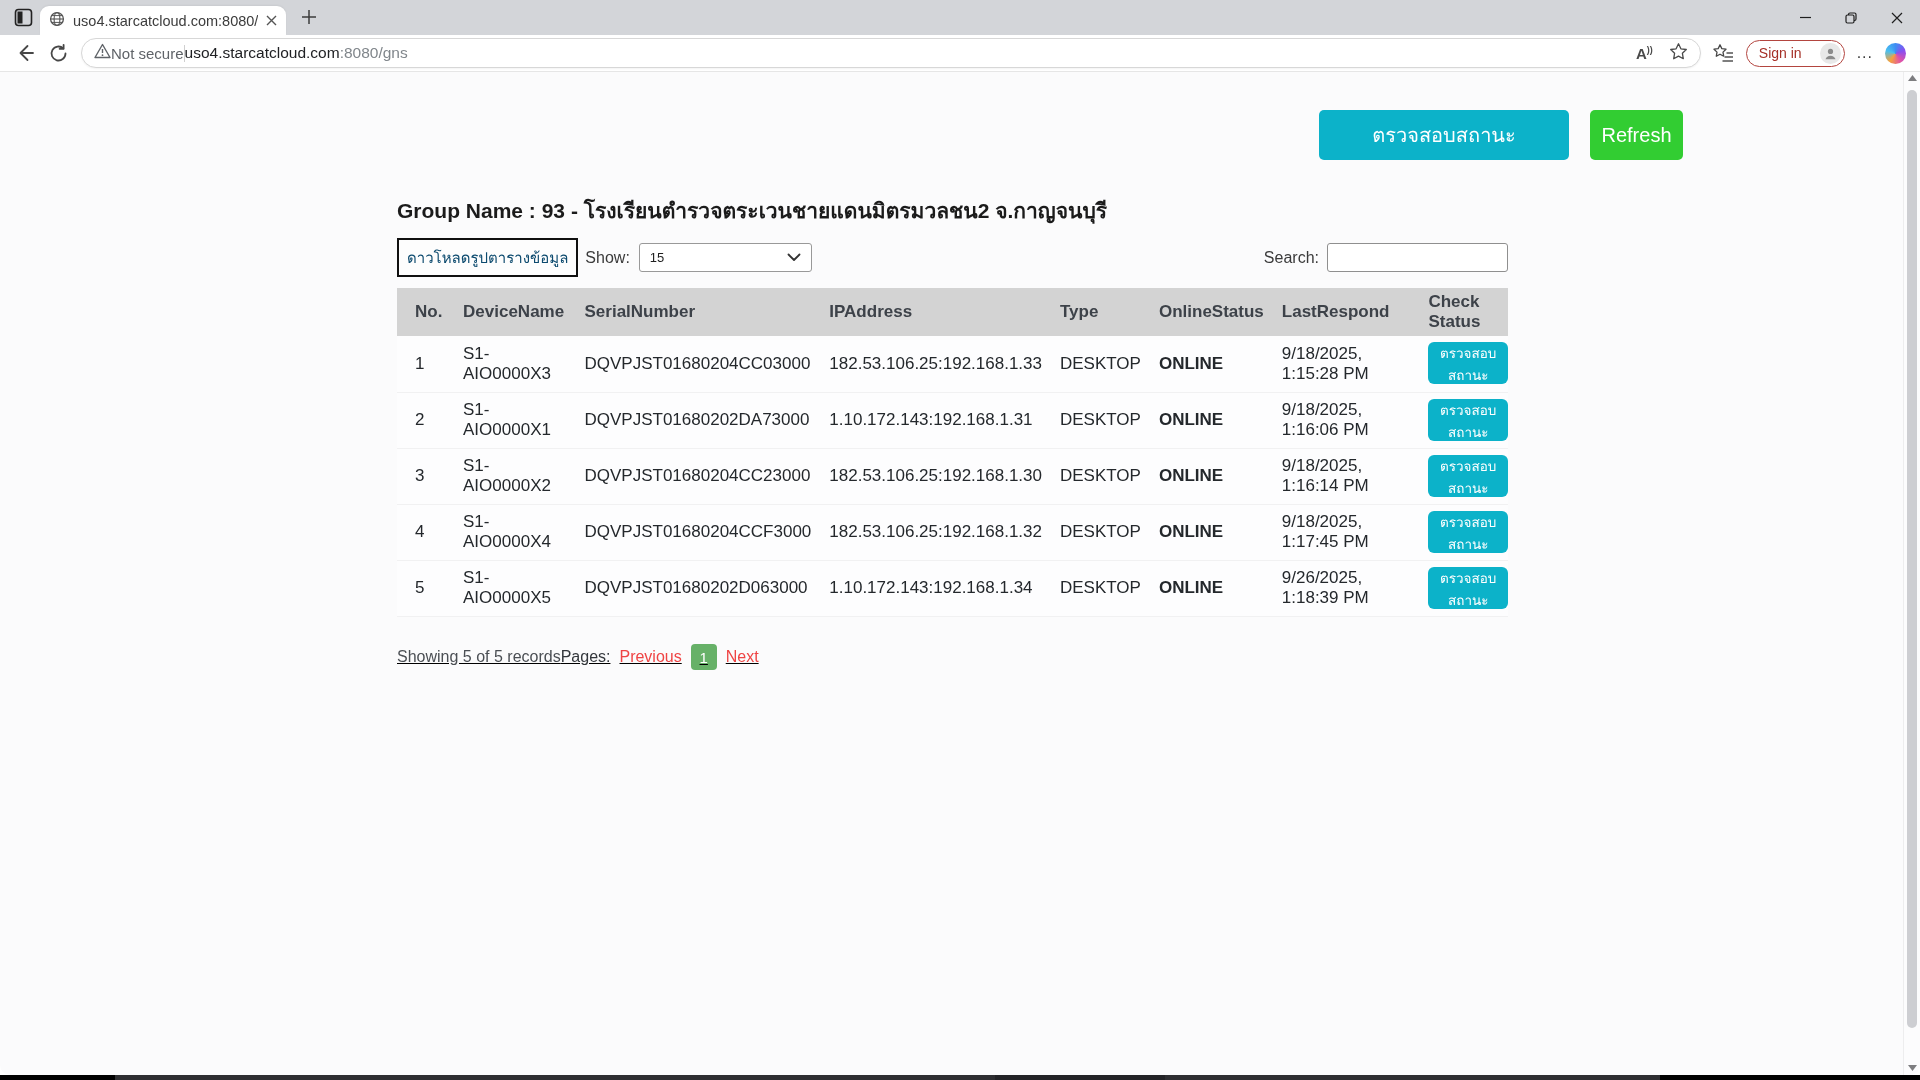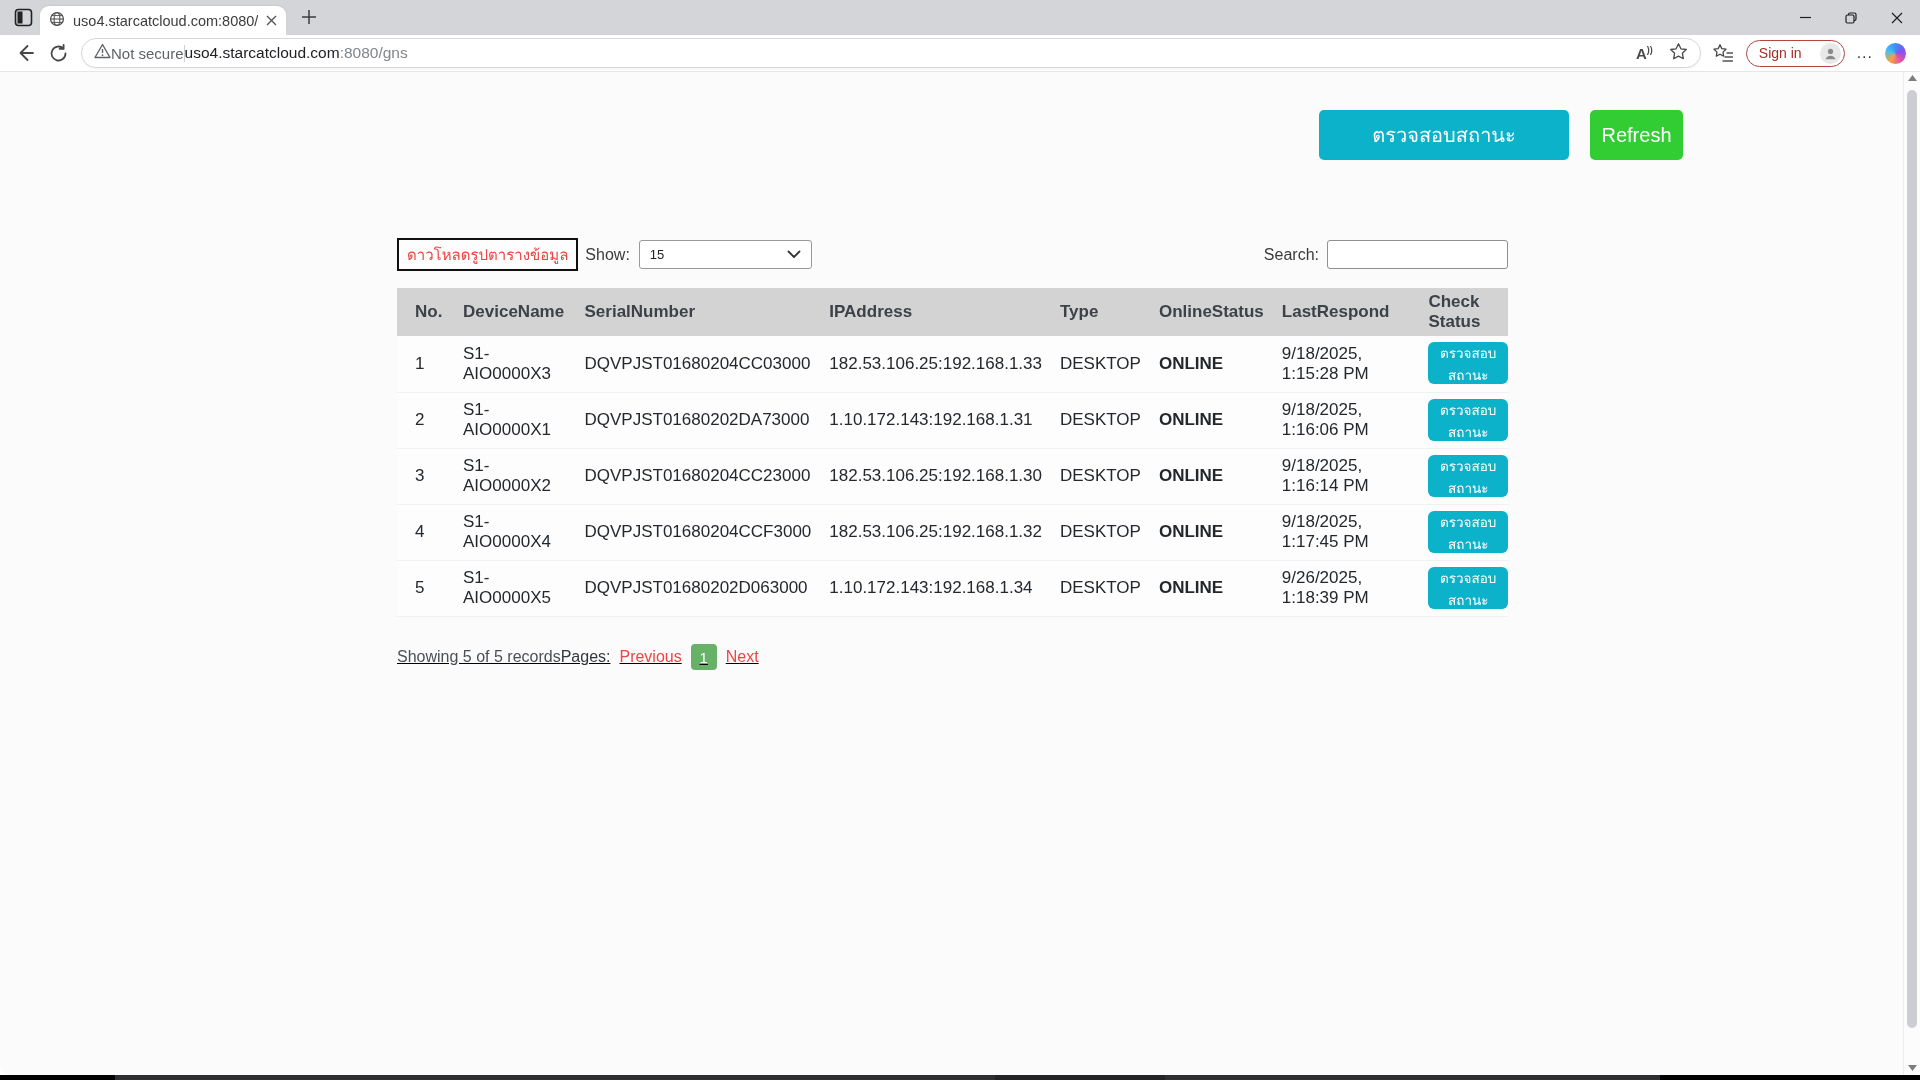--- a/index.html
+++ b/index.html
@@ -49,22 +49,22 @@
     font-family:inherit; cursor:pointer; }
   .btn-back { left:207px; width:249px; background:#0cb2c9; }
   .btn-check { left:1319px; width:250px; background:#0cb2c9; }
   .btn-refresh { left:1590px; width:93px; background:#32cd32; }
 
   .heading { position:absolute; left:397px; top:122px; font-size:21px;
     font-weight:bold; color:#1b1b1b; }
 
   .controls { position:absolute; left:397px; top:166px; width:1111px;
     display:flex; align-items:center; }
-  .download-btn { height:33px; border:2px solid #101010; background:#fdfdfd;
-    padding:0 8px; font-size:15px; color:#ef4444; display:flex; align-items:center;
+  .download-btn { height:39px; border:2px solid #101010; background:#fdfdfd;
+    padding:0 8px; font-size:15px; color:#0c4a6e; display:flex; align-items:center;
     font-family:inherit; }
   .show-label { margin-left:7px; font-size:16px; color:#3a3a3a; }
   .show-select { margin-left:9px; width:173px; height:29px; border:1px solid #999;
     border-radius:3px; background:#fff; display:flex; align-items:center;
     justify-content:space-between; padding:0 10px; font-size:13px; color:#1f1f1f;gap:21px; }
   .spacer { flex:1; }
   .search-label { font-size:16px; color:#3a3a3a; margin-right:8px; }
   .search-input { width:181px; height:29px; border:1px solid #8f8f8f;
     border-radius:3px; background:#fff; font-size:15px; padding:0 8px;
     font-family:inherit; }
@@ -204,20 +204,21 @@
   </span>
   <span class="dots">...</span>
   <span class="copilot"></span>
 </div>
 
 <div class="page">
 
   <button class="btn btn-check">ตรวจสอบสถานะ</button>
   <button class="btn btn-refresh">Refresh</button>
 
+  <div class="heading">Group Name : 93 - โรงเรียนตำรวจตระเวนชายแดนมิตรมวลชน2 จ.กาญจนบุรี</div>
 
   <div class="controls">
     <button class="download-btn">ดาวโหลดรูปตารางข้อมูล</button>
     <span class="show-label">Show:</span>
     <div class="show-select">
       <span>15</span>
       <span>
         <svg width="14" height="9" viewBox="0 0 14 9">
             <path d="M1.5 1.5 L7 7 L12.5 1.5" fill="none" stroke="#333" stroke-width="1.8" stroke-linecap="round" stroke-linejoin="round"></path>
           </svg>

